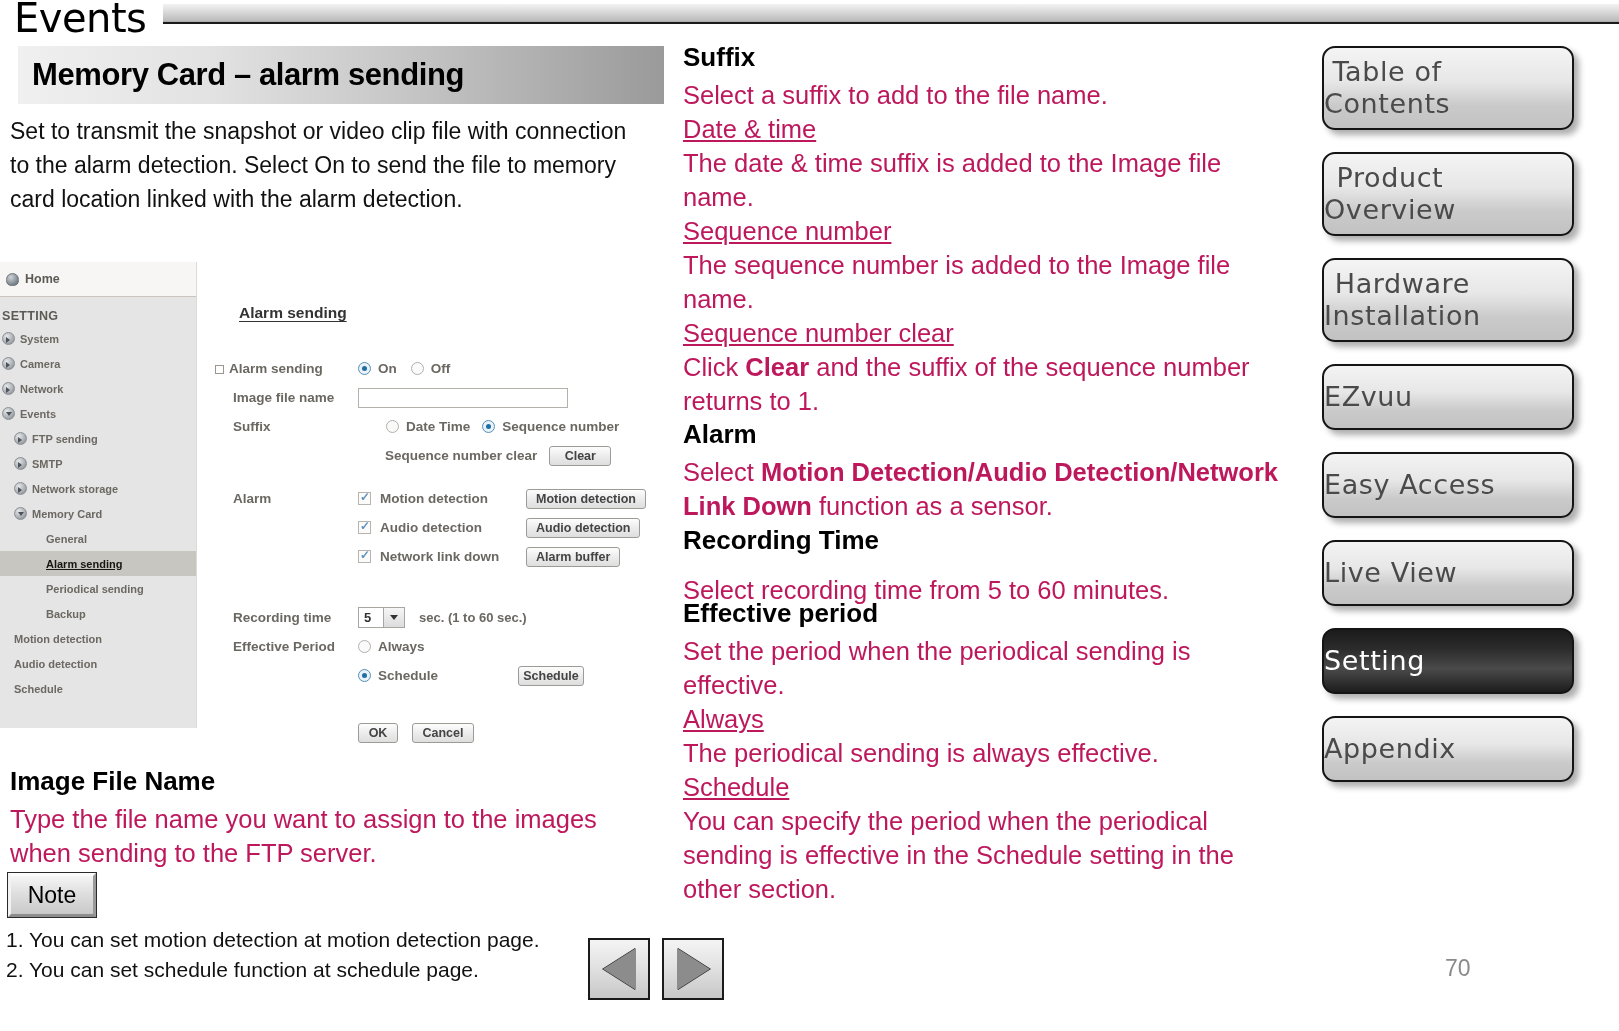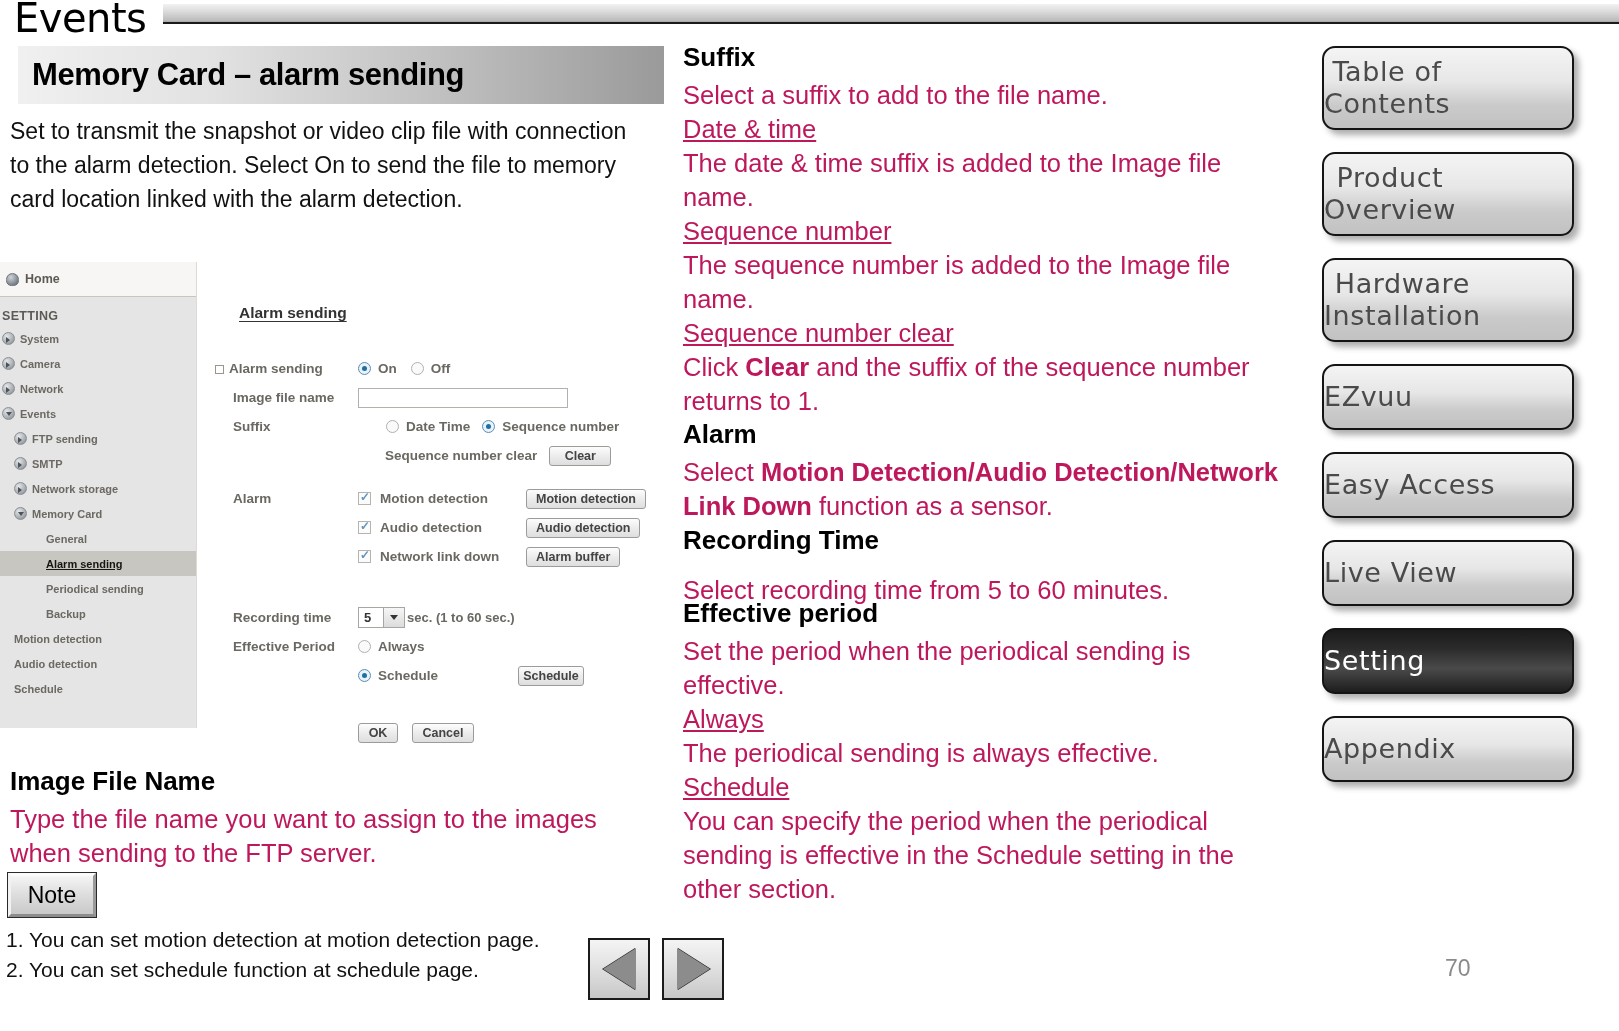--- a/index.html
+++ b/index.html
@@ -132,21 +132,21 @@
   }
   .sel .arrow {
     position:absolute; right:0; top:0; bottom:0; width:21px;
     background: linear-gradient(to bottom,#f6f6f6,#dcdcdc); border-left:1px solid #a9a6a1;
     display:flex; align-items:center; justify-content:center;
   }
   .sel .arrow::after {
     content:''; border-left:4px solid transparent; border-right:4px solid transparent;
     border-top:5px solid #333;
   }
-  .hint { margin-left:2px; color:#6b6862; font-weight:bold; font-size:13px; }
+  .hint { margin-left:14px; color:#6b6862; font-weight:bold; font-size:13px; }
 
   
   .sec-h {
     position:absolute; font-size:26px; font-weight:bold; color:#000;
     font-family:"Liberation Sans", sans-serif;
   }
   .body-t {
     position:absolute; font-size:25.5px; line-height:34px; color:#be185d;
     font-family:"Liberation Sans", sans-serif;
   }

